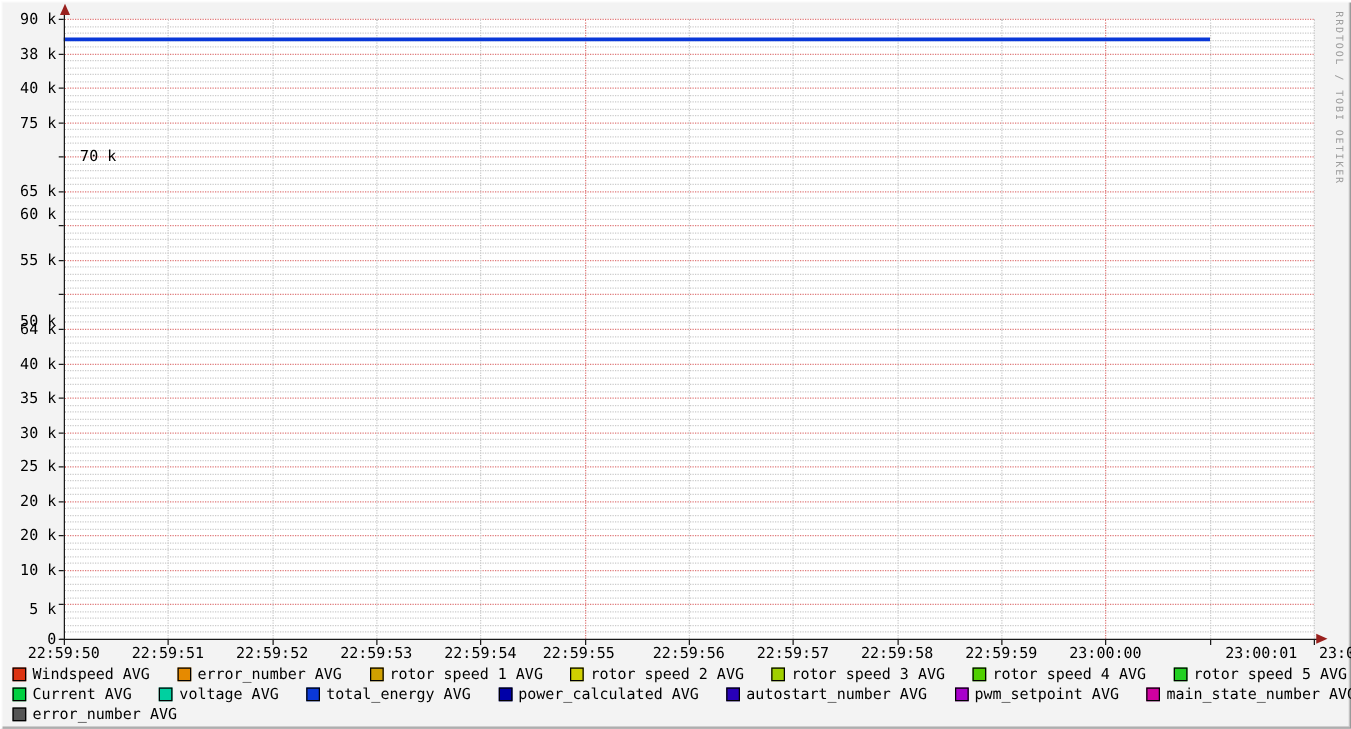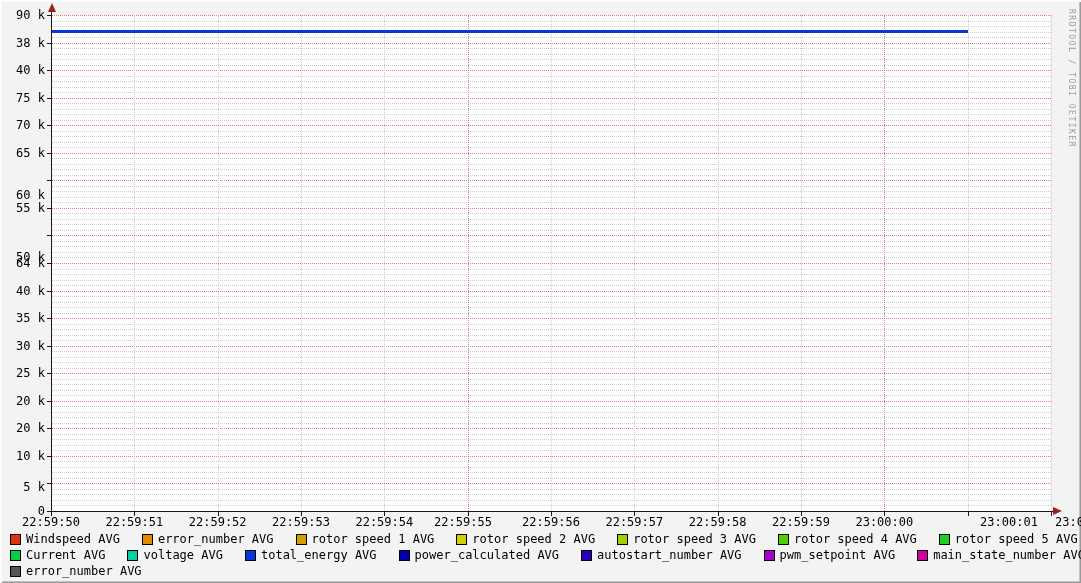--- a/index.html
+++ b/index.html
@@ -149,25 +149,25 @@
   <div id="x-arrow"></div>
   <div id="ylabels">
       <div class="ylabel" style="top: 9px;">90 k</div>
       <div class="tick-y" style="top: 15px;"></div>
       <div class="ylabel" style="top: 36.5556px;">38 k</div>
       <div class="tick-y" style="top: 42.5556px;"></div>
       <div class="ylabel" style="top: 64.1111px;">40 k</div>
       <div class="tick-y" style="top: 70.1111px;"></div>
       <div class="ylabel" style="top: 91.6667px;">75 k</div>
       <div class="tick-y" style="top: 97.6667px;"></div>
-      <div class="ylabel" style="top: 119.222px;">70 k</div>
+      <div class="ylabel" style="top: 119.222px; padding-left: 48px;">70 k</div>
       <div class="tick-y" style="top: 125.222px;"></div>
       <div class="ylabel" style="top: 146.778px;">65 k</div>
       <div class="tick-y" style="top: 152.778px;"></div>
-      <div class="ylabel" style="top: 189px;">60 k</div>
+      <div class="ylabel" style="top: 165px;">60 k</div>
       <div class="tick-y" style="top: 180.333px;"></div>
       <div class="ylabel" style="top: 201.889px;">55 k</div>
       <div class="tick-y" style="top: 207.889px;"></div>
       <div class="ylabel" style="top: 229.444px; margin-top: 22px;">50 k</div>
       <div class="tick-y" style="top: 235.444px;"></div>
       <div class="ylabel" style="top: 257px;">64 k</div>
       <div class="tick-y" style="top: 263px;"></div>
       <div class="ylabel" style="top: 284.556px;">40 k</div>
       <div class="tick-y" style="top: 290.556px;"></div>
       <div class="ylabel" style="top: 312.111px;">35 k</div>

